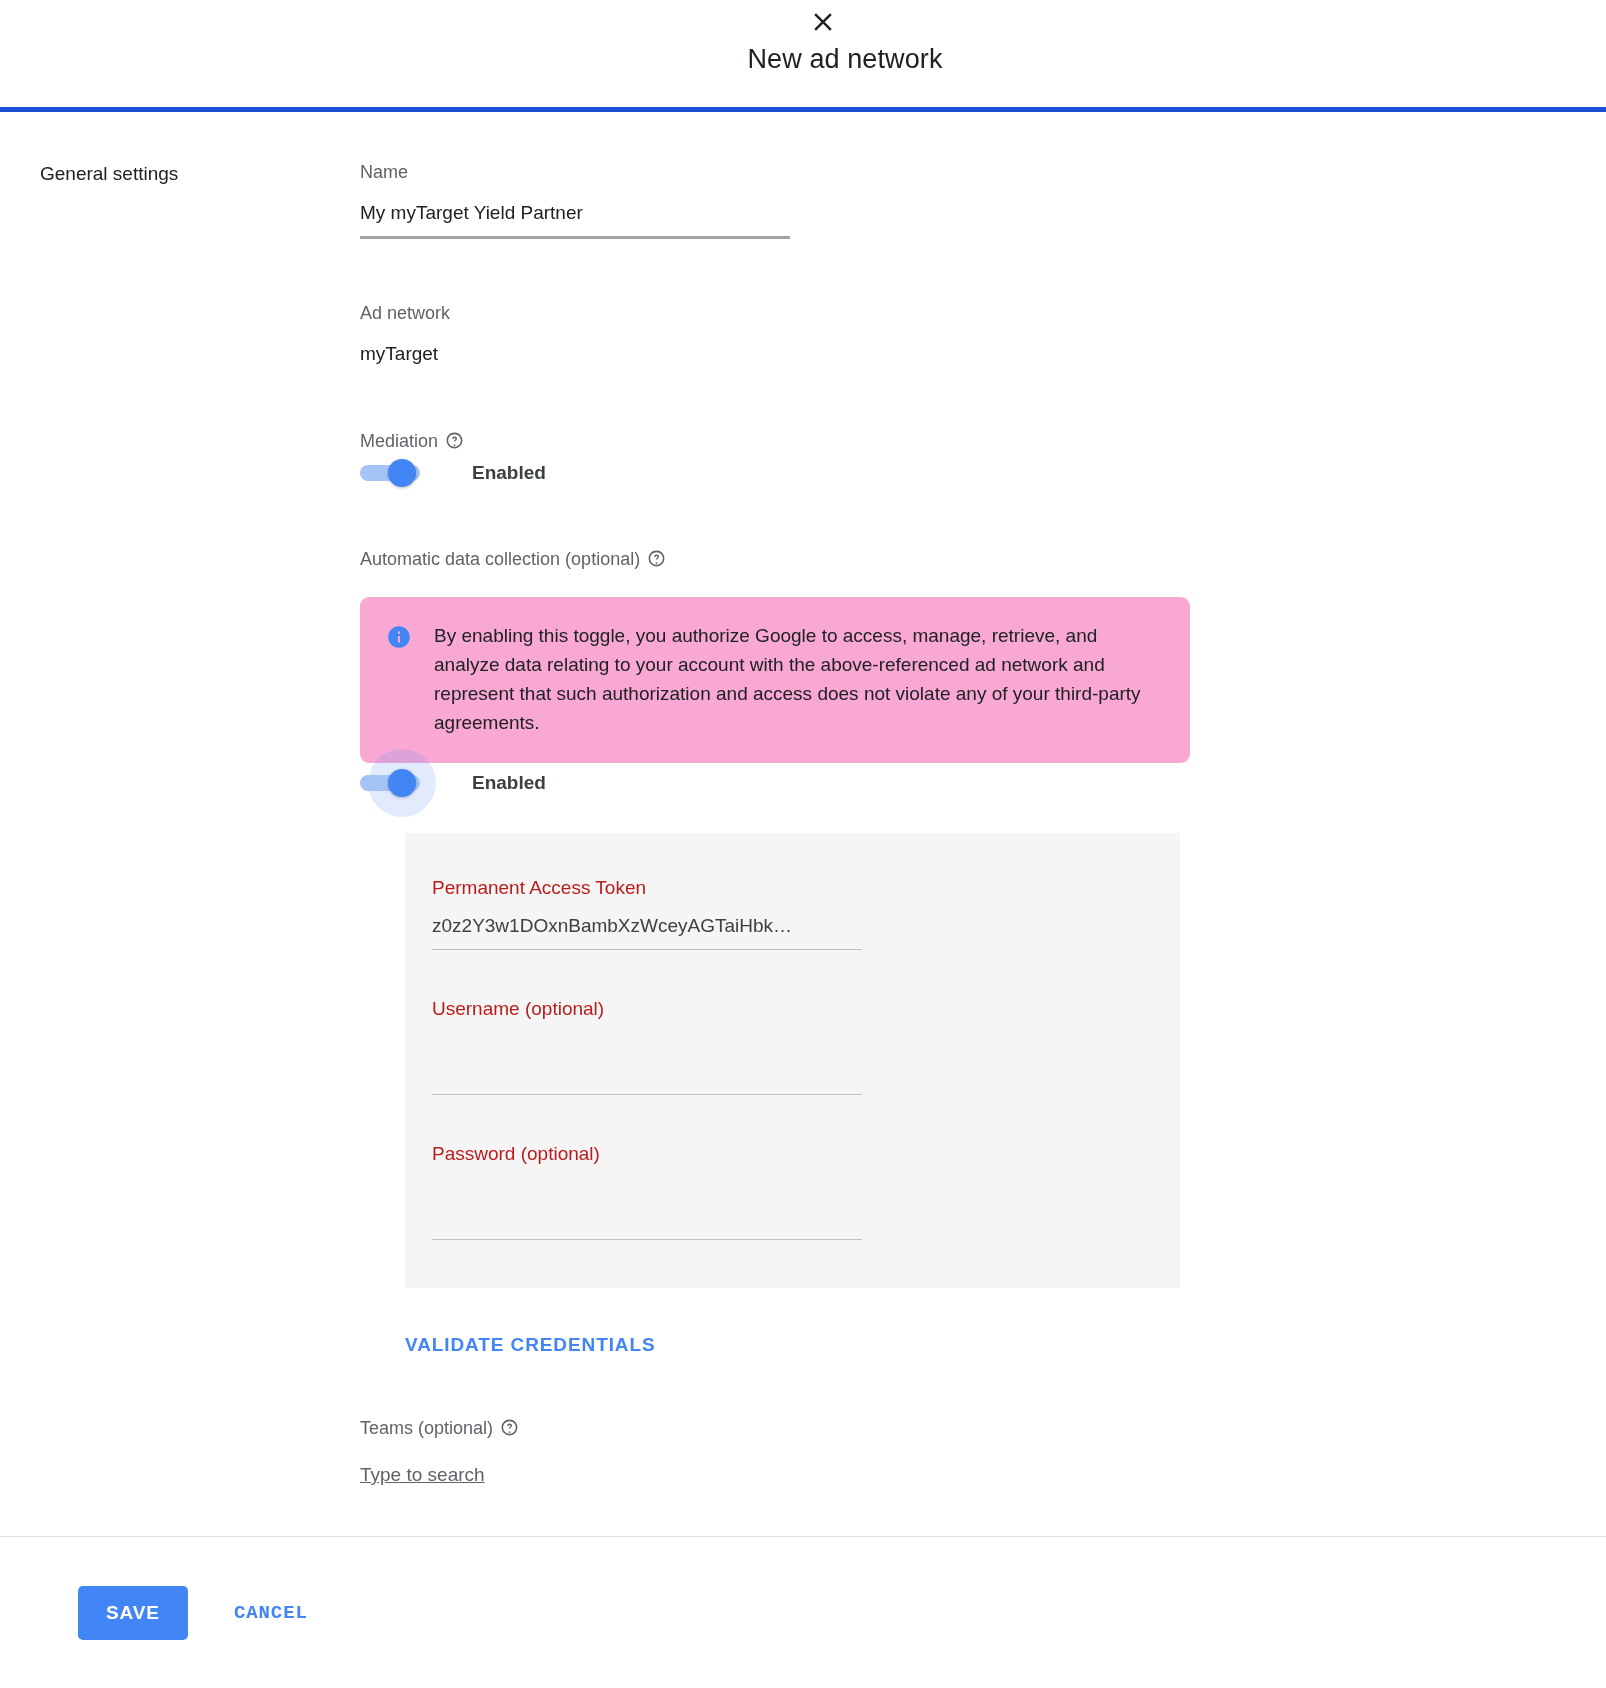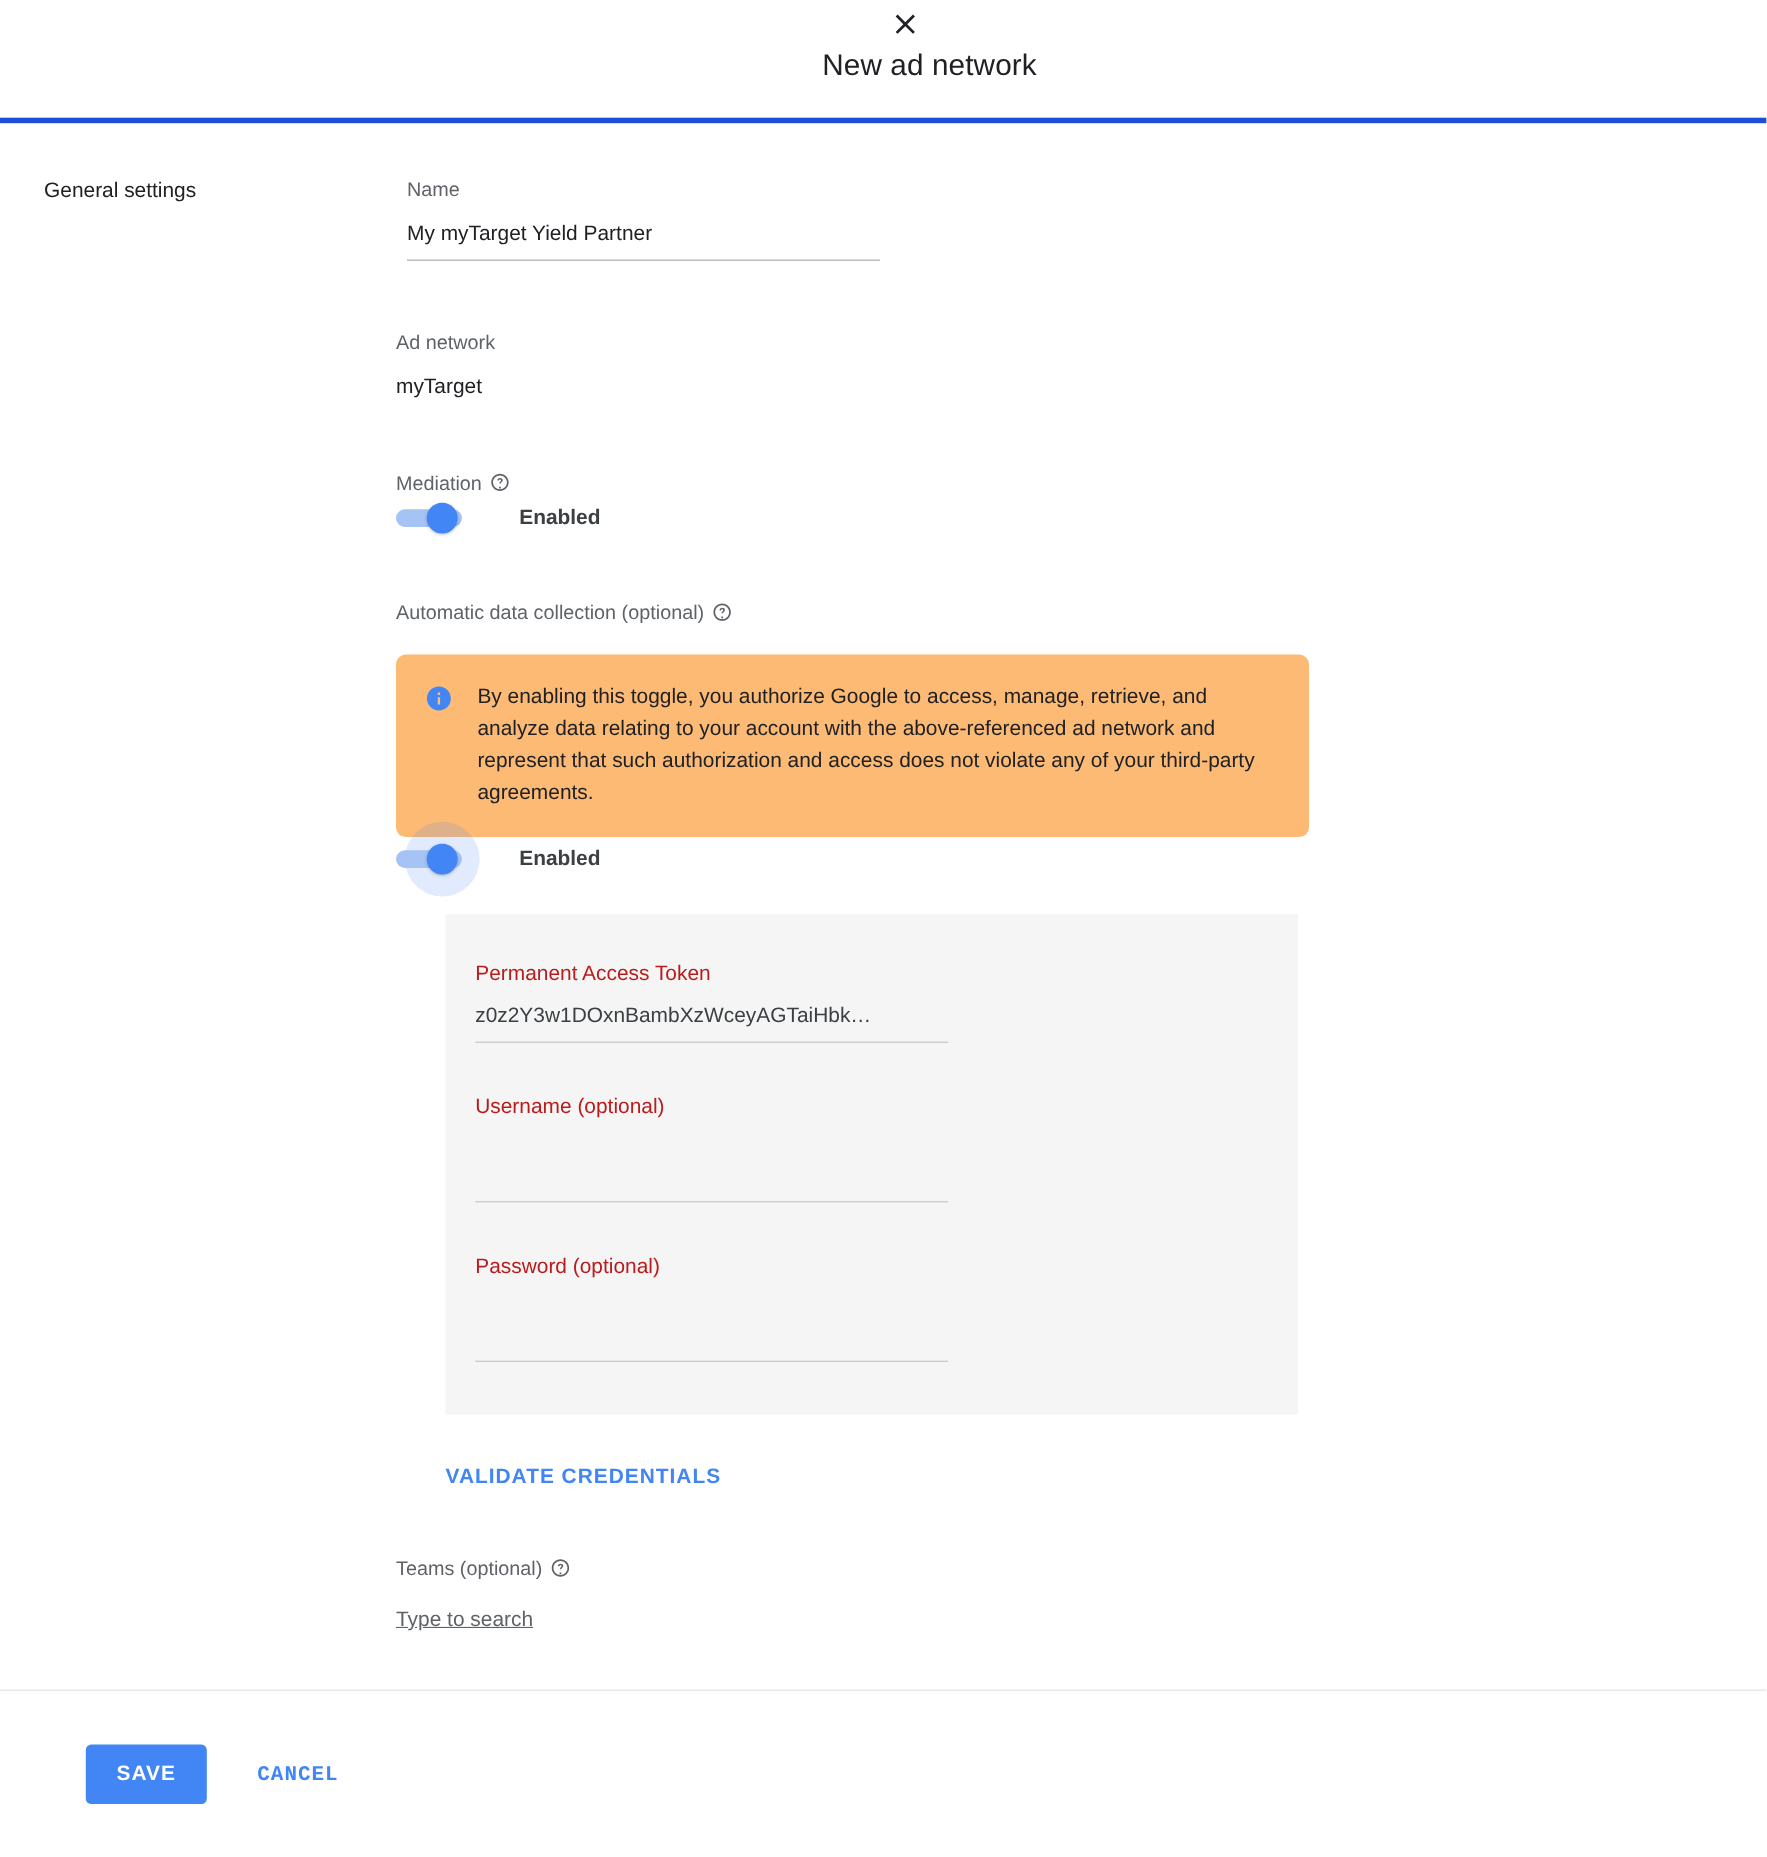--- a/index.html
+++ b/index.html
@@ -74,23 +74,22 @@
     line-height: 24px;
   }
   .field-value {
     font-size: 19px;
     color: #202124;
     line-height: 26px;
   }
 
   .text-field {
     width: 430px;
-    border-bottom: 1px solid #a3a3a3;
+    border-bottom: 3px solid #a3a3a3;
     padding-bottom: 10px;
-    margin-left: 10px;
   }
   .text-field .field-value { padding-top: 16px; }
 
   .block { margin-bottom: 0; }
 
   .static-field { margin-top: 62px; }
   .static-field .field-value { padding-top: 16px; }
 
   
   .help-icon {
@@ -142,21 +141,21 @@
     margin-left: 48px;
     font-size: 19px;
     font-weight: bold;
     color: #3c4043;
   }
 
   
   .info-banner {
     margin-top: 26px;
     width: 830px;
-    background: #fdba74;
+    background: #f9a8d4;
     border-radius: 9px;
     display: flex;
     padding: 24px 26px 26px 26px;
     box-sizing: border-box;
   }
   .info-icon {
     flex: 0 0 auto;
     width: 26px;
     height: 26px;
     margin-right: 22px;

